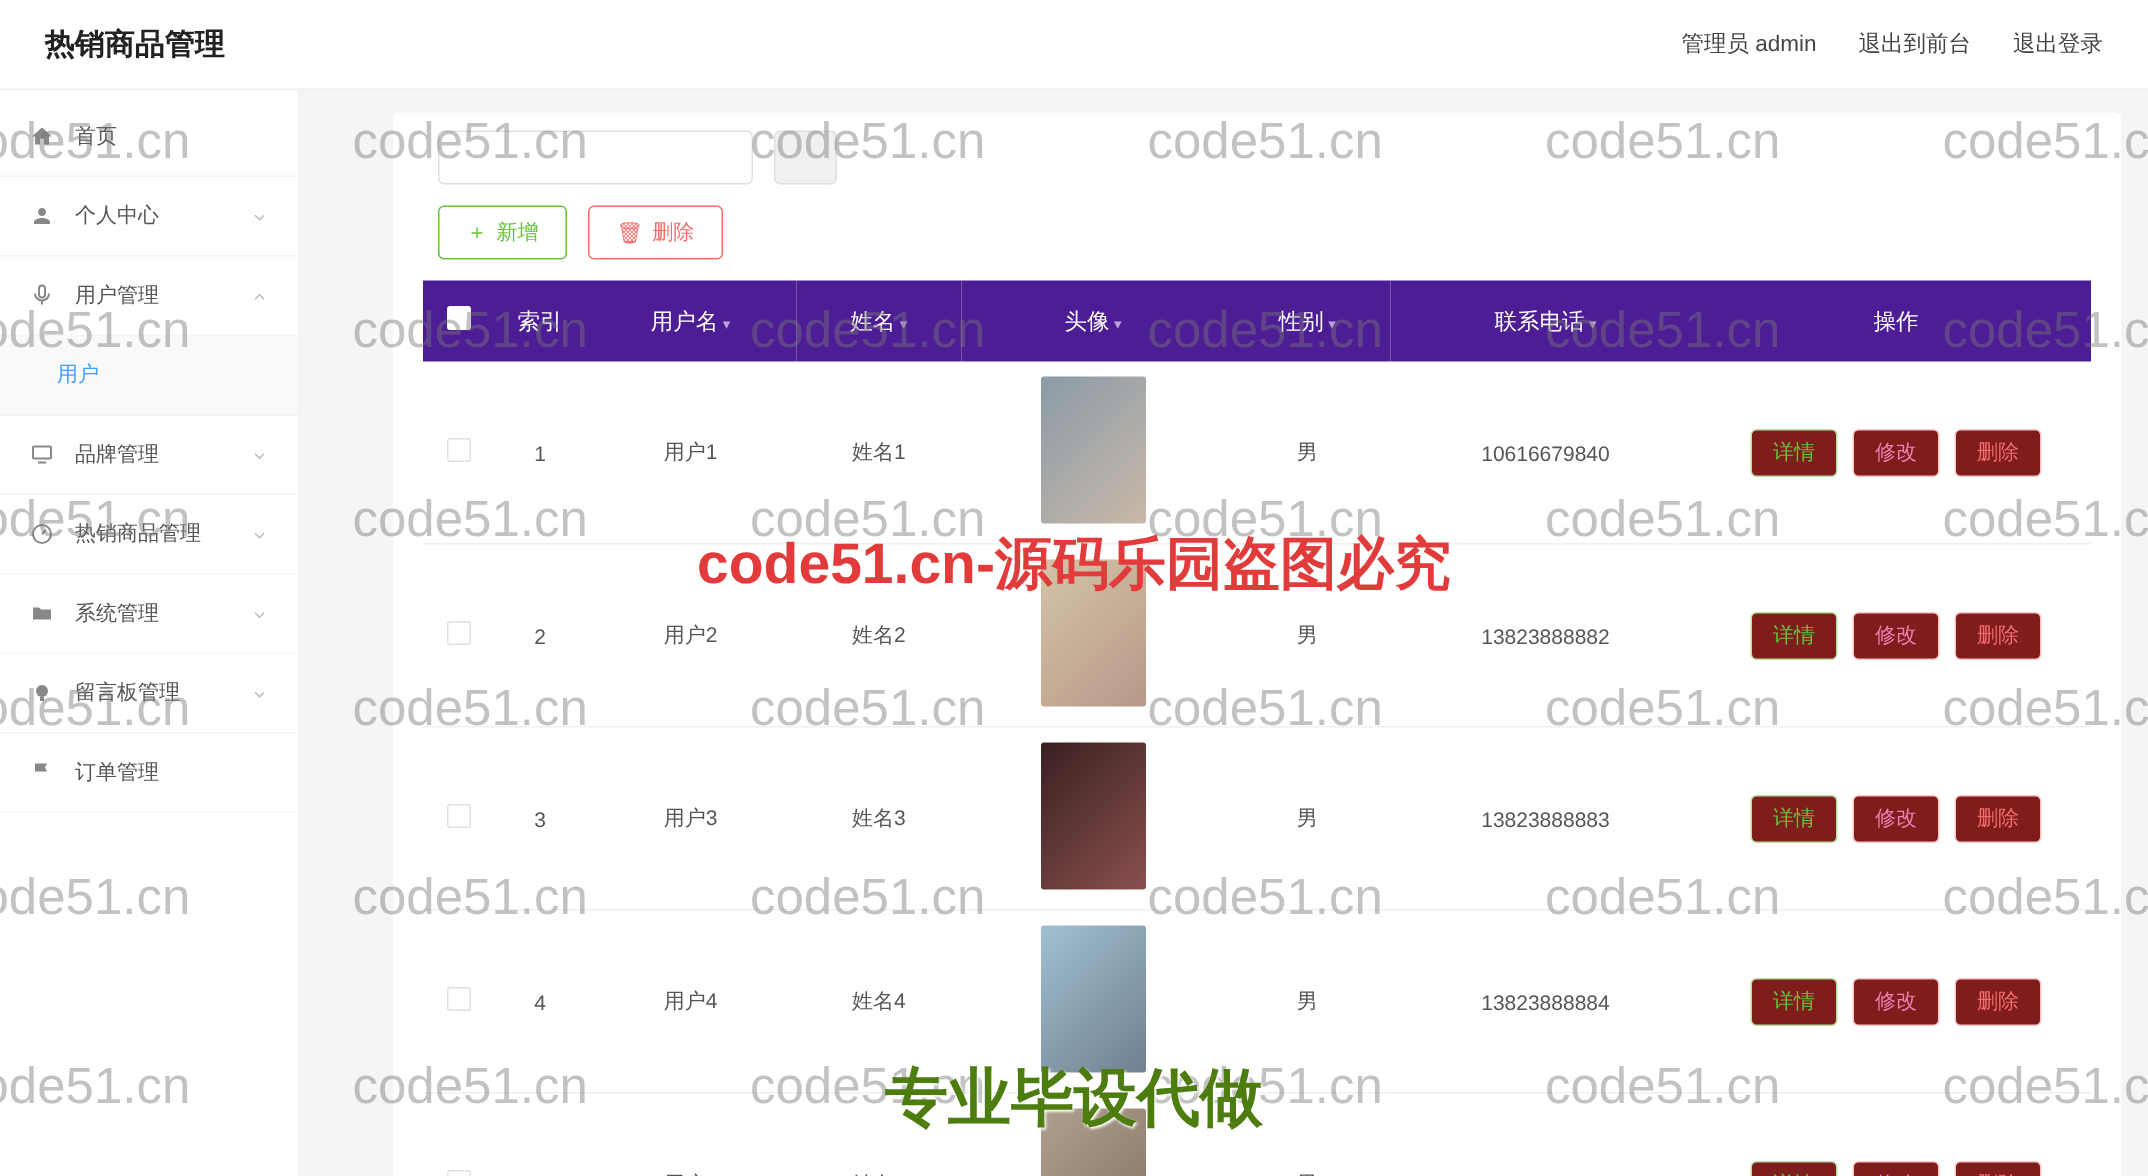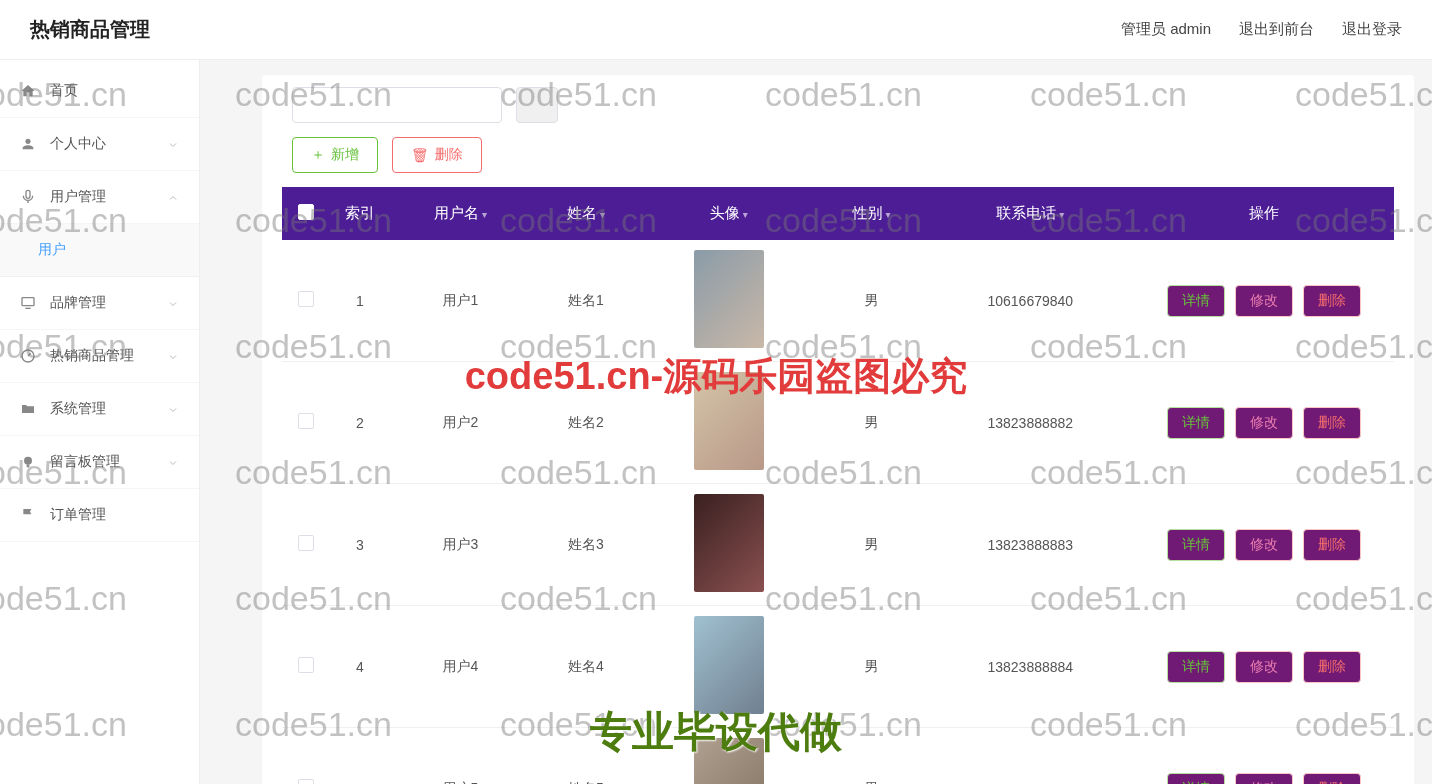--- a/index.html
+++ b/index.html
@@ -28,21 +28,21 @@
 .table thead th { background: #4c1d95; color: #fff; font-weight: normal; padding: 17px 8px; font-size: 15px; text-align: center; }
 .table tbody td { padding: 10px 8px; text-align: center; border-bottom: 1px solid #f0f0f0; color: #555; vertical-align: middle; height: 118px; }
 .chk { width: 16px; height: 16px; border: 1px solid #dcdfe6; display: inline-block; border-radius: 2px; background: #fff; }
 .chk-head { border: 1px solid #fff; }
 .avatar-img { width: 70px; height: 98px; background: linear-gradient(135deg, #8a9ba8, #c9b8a8); border-radius: 2px; display: inline-block; }
 .avatar-img.a2 { background: linear-gradient(135deg, #d4c4a8, #b89888); }
 .avatar-img.a3 { background: linear-gradient(135deg, #3a2020, #8a5050); }
 .avatar-img.a4 { background: linear-gradient(135deg, #a0c0d0, #708090); }
 .avatar-img.a5 { background: linear-gradient(135deg, #b0a090, #807060); }
 .op-btns { display: flex; gap: 10px; justify-content: center; }
-.op-btn { height: 32px; padding: 0 14px; border-radius: 4px; background: #701a75; cursor: pointer; font-size: 14px; display: inline-flex; align-items: center; }
+.op-btn { height: 32px; padding: 0 14px; border-radius: 4px; background: #7f1d1d; cursor: pointer; font-size: 14px; display: inline-flex; align-items: center; }
 .op-detail { border: 1px solid #b3e19d; color: #67c23a; }
 .op-edit   { border: 1px solid #fbc4c4; color: #eb7db0; }
 .op-del    { border: 1px solid #fbc4c4; color: #f56c6c; }
 .sort-ic { font-size: 10px; color: rgba(255,255,255,.6); margin-left: 3px; }
 .watermark { position: fixed; pointer-events: none; inset: 0; z-index: 999; }
 .wm-text { position: absolute; color: rgba(120,120,120,.45); font-size: 34px; font-weight: 500; }
 .wm-center { position: fixed; left: 50%; top: 48%; transform: translate(-50%, -50%); color: #e23b3b; font-size: 38px; font-weight: 600; white-space: nowrap; pointer-events: none; z-index: 1000; }
 .wm-bottom { position: fixed; left: 50%; bottom: 3%; transform: translateX(-50%); color: #4d7c0f; font-size: 42px; font-weight: 700; pointer-events: none; z-index: 1000; text-shadow: 1px 1px 2px #fff; }
 svg { width: 100%; height: 100%; }
 </style>

